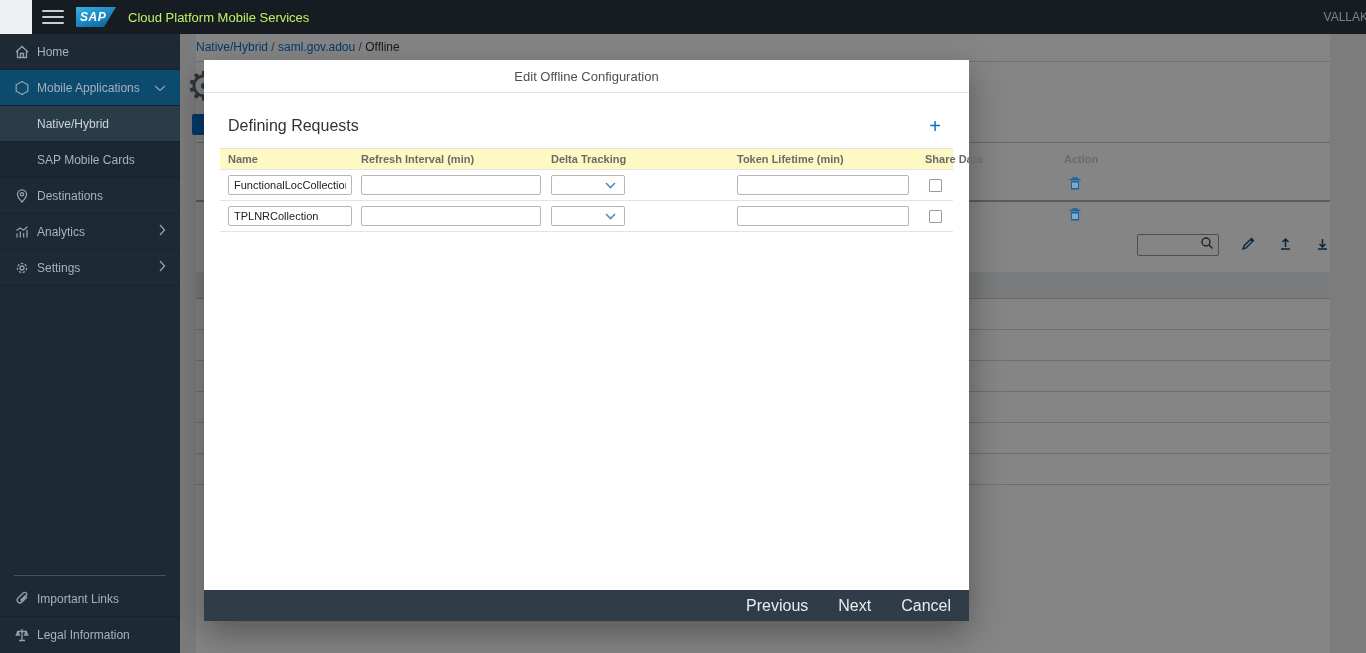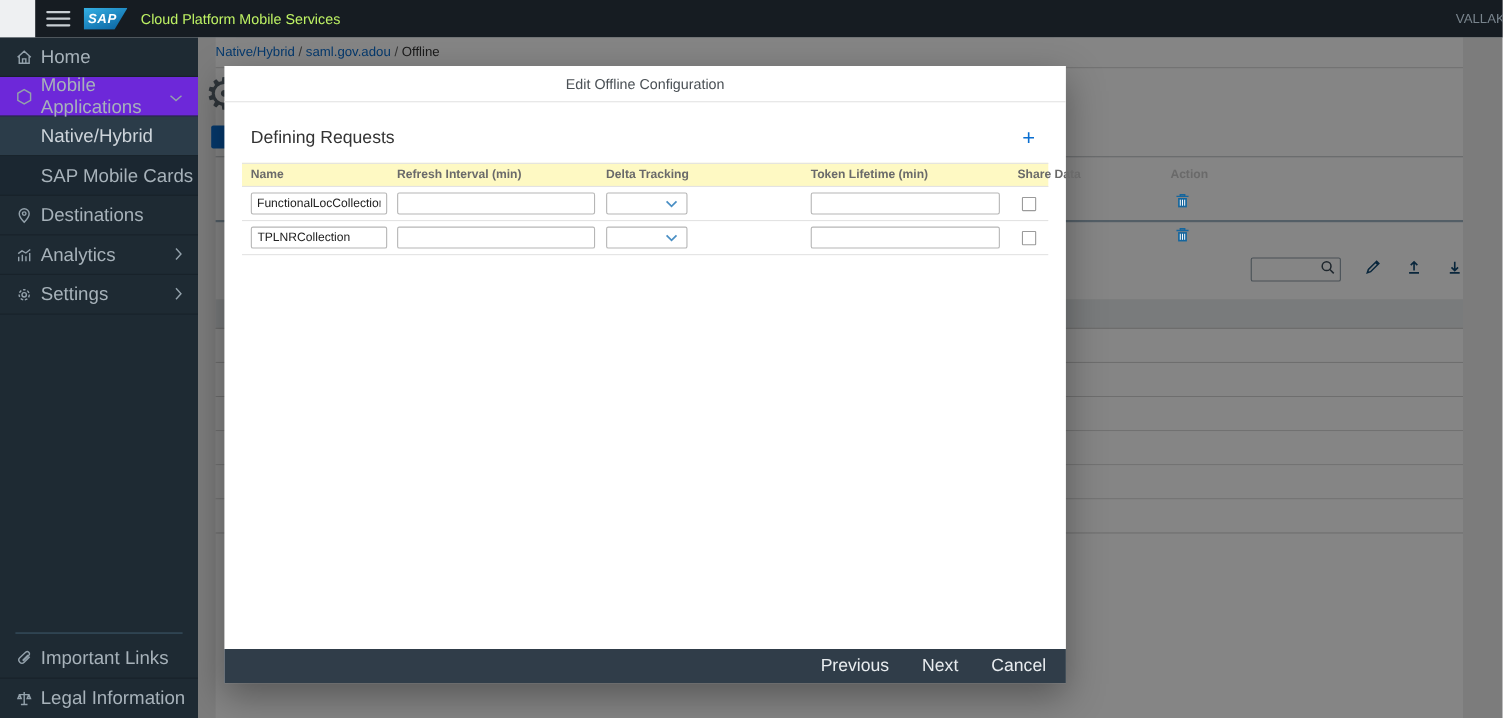--- a/index.html
+++ b/index.html
@@ -18,25 +18,25 @@
               clip-path:polygon(0 0,100% 0,70% 100%,0 100%);
               color:#fff; font-weight:bold; font-style:italic; font-size:12px;
               display:flex; align-items:center; padding-left:4px; letter-spacing:.5px; }
   .topbar-title { color:#bef264; font-size:13px; }
   .topbar-user { position:absolute; right:14px; color:#79848d; font-size:12px; }
 
   
   .sidebar { position:absolute; left:0; top:34px; width:180px; height:619px;
              background:#1e2a33; z-index:20; }
   .nav-item { position:relative; height:36px; display:flex; align-items:center;
-              color:#a7b2ba; font-size:17px; border-bottom:1px solid #18222a; cursor:pointer; }
+              color:#a7b2ba; font-size:12px; border-bottom:1px solid #18222a; cursor:pointer; }
   .nav-item .nico { position:absolute; left:13px; width:18px; height:18px; display:flex;
                     align-items:center; justify-content:center; }
   .nav-item .nlabel { margin-left:37px; }
-  .nav-item.group { background:#6d28d9; }
+  .nav-item.group { background:#0c4a6e; }
   .nav-item.child { background:#1b2731; }
   .nav-item.selected { background:#2b3c49; color:#cdd4da; }
   .nav-item .chev { position:absolute; right:14px; }
   svg.sic { stroke:#93a1ab; fill:none; stroke-width:1.3; }
   .side-footer { position:absolute; left:0; bottom:0; width:180px; }
   .side-divider { height:1px; background:#3c5668; margin:0 14px 5px; }
 
   
   .content { position:absolute; left:180px; top:34px; width:1186px; height:619px;
              background:#ededed; z-index:1; }

